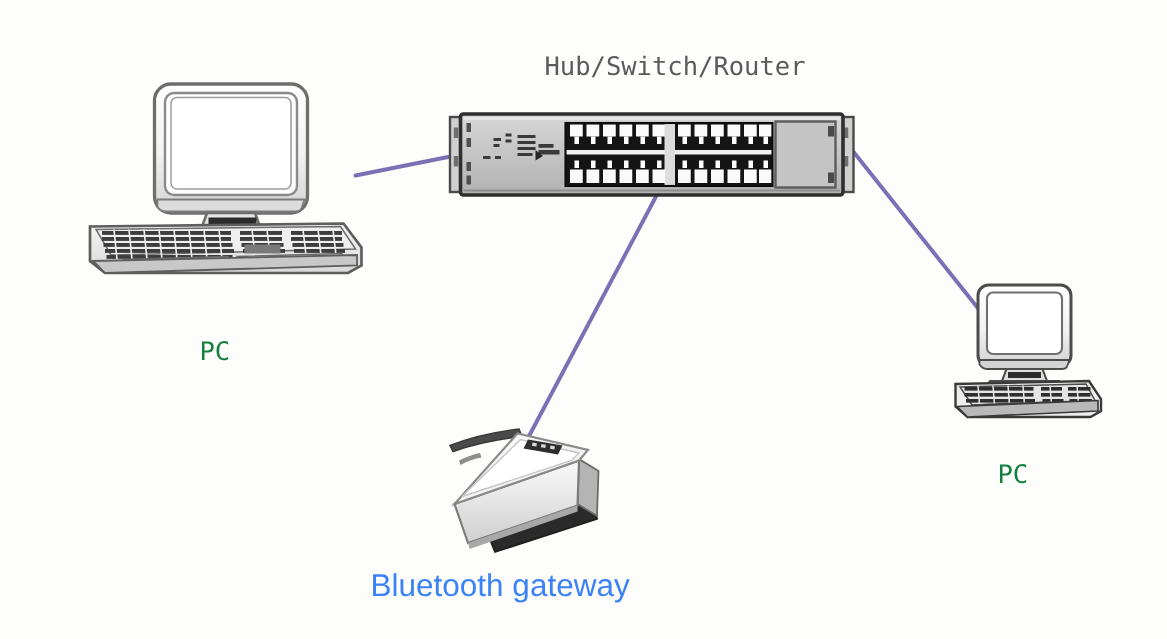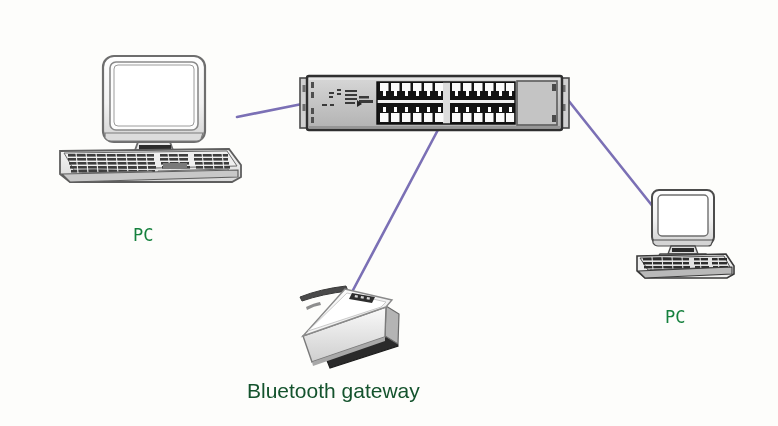--- a/index.html
+++ b/index.html
@@ -43,21 +43,21 @@
   #pc-right-label {
     left: 665px;
     top: 307px;
     font-size: 17px;
   }
   #gateway-label {
     position: absolute;
     left: 247px;
     top: 379px;
     font-size: 21px;
-    color: #14532d;
+    color: #3b82f6;
     font-family: "Liberation Sans", sans-serif;
     white-space: nowrap;
   }
 </style>
 </head>
 <body>
 
 <div id="canvas">
 
   <svg id="diagram-svg" viewBox="0 0 778 426" xmlns="http://www.w3.org/2000/svg">
@@ -330,20 +330,21 @@
         <rect x="367" y="297" width="3" height="2.2" transform="rotate(10 367 297)"></rect>
       </g>
 
       <path d="M306 307 Q314 303 320 302 L321 305 Q314 306 307 310 Z" fill="#8e8e8e"></path>
 
       <path d="M312 362 L385 337 L385 341 L313 366 Z" fill="#a8a8a8"></path>
     </g>
 
   </svg>
 
+  <div class="lbl" id="title-label">Hub/Switch/Router</div>
 
   <div class="lbl" id="pc-left-label">PC</div>
 
   <div class="lbl" id="pc-right-label">PC</div>
 
   <div id="gateway-label">Bluetooth gateway</div>
 
 </div>
 
 </body></html>

